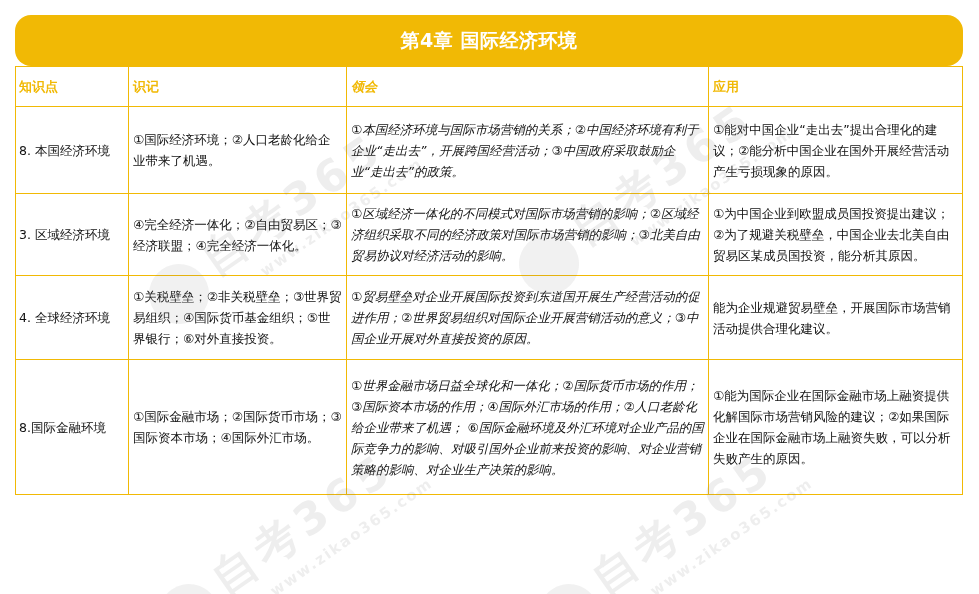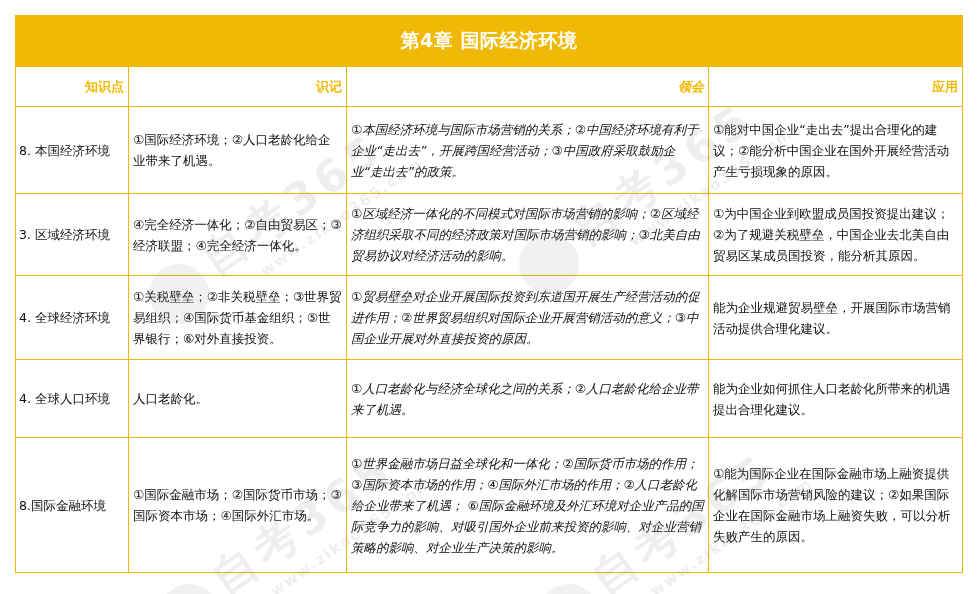--- a/index.html
+++ b/index.html
@@ -1,25 +1,25 @@
 <!DOCTYPE html>
 <html><head>
 <meta charset="utf-8">
 <style>
   html, body { margin:0; padding:0; background:#ffffff; }
   body { width:979px; height:594px; position:relative; overflow:hidden;
          font-family:"DejaVu Sans", "Liberation Sans", sans-serif; }
   .wrap { position:absolute; left:15px; top:15px; width:948px; }
   .banner { height:51px; background:#f1b905; color:#ffffff; font-weight:bold;
             font-size:19px; display:flex; align-items:center; justify-content:center;
-            letter-spacing:0.5px; }
+            letter-spacing:0.5px;border-radius:16px; }
   table { border-collapse:collapse; width:948px; table-layout:fixed; }
   td, th { border:1.5px solid #f1b905; padding:0 4px; font-size:12.5px; line-height:21px;
            color:#111; vertical-align:middle; text-align:left; word-break:break-all; }
-  th { color:#f1b905; font-weight:bold; text-align:right; height:39px; font-size:13px; }
+  th { color:#f1b905; font-weight:bold; text-align:left; height:39px; font-size:13px; }
   .inner-v { border-left-color:#c9cde0; }
   .c1 { width:105px; padding-left:3px; }
   .c2 { width:209px; }
   .c3 { width:353px;font-style:italic; }
   .c4 { width:245px; }
   tr.r1 td { height:86px; }
   tr.r2 td { height:81px; }
   tr.r3 td { height:83px; }
   tr.r4 td { height:77px; }
   tr.r5 td { height:134px; }
@@ -56,26 +56,20 @@
         <td class="c2 inner-v">④完全经济一体化；②自由贸易区；③经济联盟；④完全经济一体化。</td>
         <td class="c3 inner-v">①区域经济一体化的不同模式对国际市场营销的影响；②区域经济组织采取不同的经济政策对国际市场营销的影响；③北美自由贸易协议对经济活动的影响。</td>
         <td class="c4 inner-v">①为中国企业到欧盟成员国投资提出建议；②为了规避关税壁垒，中国企业去北美自由贸易区某成员国投资，能分析其原因。</td>
       </tr>
       <tr class="r3">
         <td class="c1">4. 全球经济环境</td>
         <td class="c2 inner-v">①关税壁垒；②非关税壁垒；③世界贸易组织；④国际货币基金组织；⑤世界银行；⑥对外直接投资。</td>
         <td class="c3 inner-v">①贸易壁垒对企业开展国际投资到东道国开展生产经营活动的促进作用；②世界贸易组织对国际企业开展营销活动的意义；③中国企业开展对外直接投资的原因。</td>
         <td class="c4 inner-v">能为企业规避贸易壁垒，开展国际市场营销活动提供合理化建议。</td>
       </tr>
-      <tr class="r4">
-        <td class="c1">4. 全球人口环境</td>
-        <td class="c2">人口老龄化。</td>
-        <td class="c3">①人口老龄化与经济全球化之间的关系；②人口老龄化给企业带来了机遇。</td>
-        <td class="c4 inner-v">能为企业如何抓住人口老龄化所带来的机遇提出合理化建议。</td>
-      </tr>
       <tr class="r5">
         <td class="c1">8.国际金融环境</td>
         <td class="c2">①国际金融市场；②国际货币市场；③国际资本市场；④国际外汇市场。</td>
         <td class="c3">①世界金融市场日益全球化和一体化；②国际货币市场的作用；③国际资本市场的作用；④国际外汇市场的作用；②人口老龄化给企业带来了机遇； ⑥国际金融环境及外汇环境对企业产品的国际竞争力的影响、对吸引国外企业前来投资的影响、对企业营销策略的影响、对企业生产决策的影响。</td>
         <td class="c4 inner-v">①能为国际企业在国际金融市场上融资提供化解国际市场营销风险的建议；②如果国际企业在国际金融市场上融资失败，可以分析失败产生的原因。</td>
       </tr>
     </tbody>
   </table>
 </div>
 

